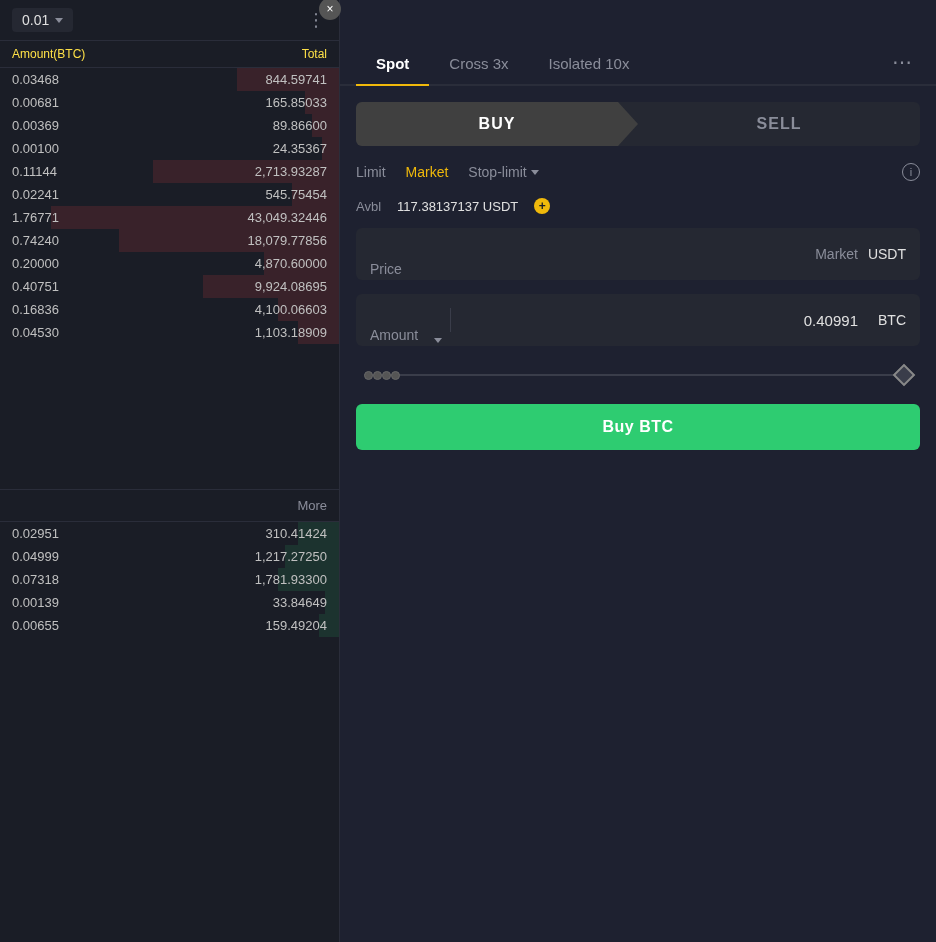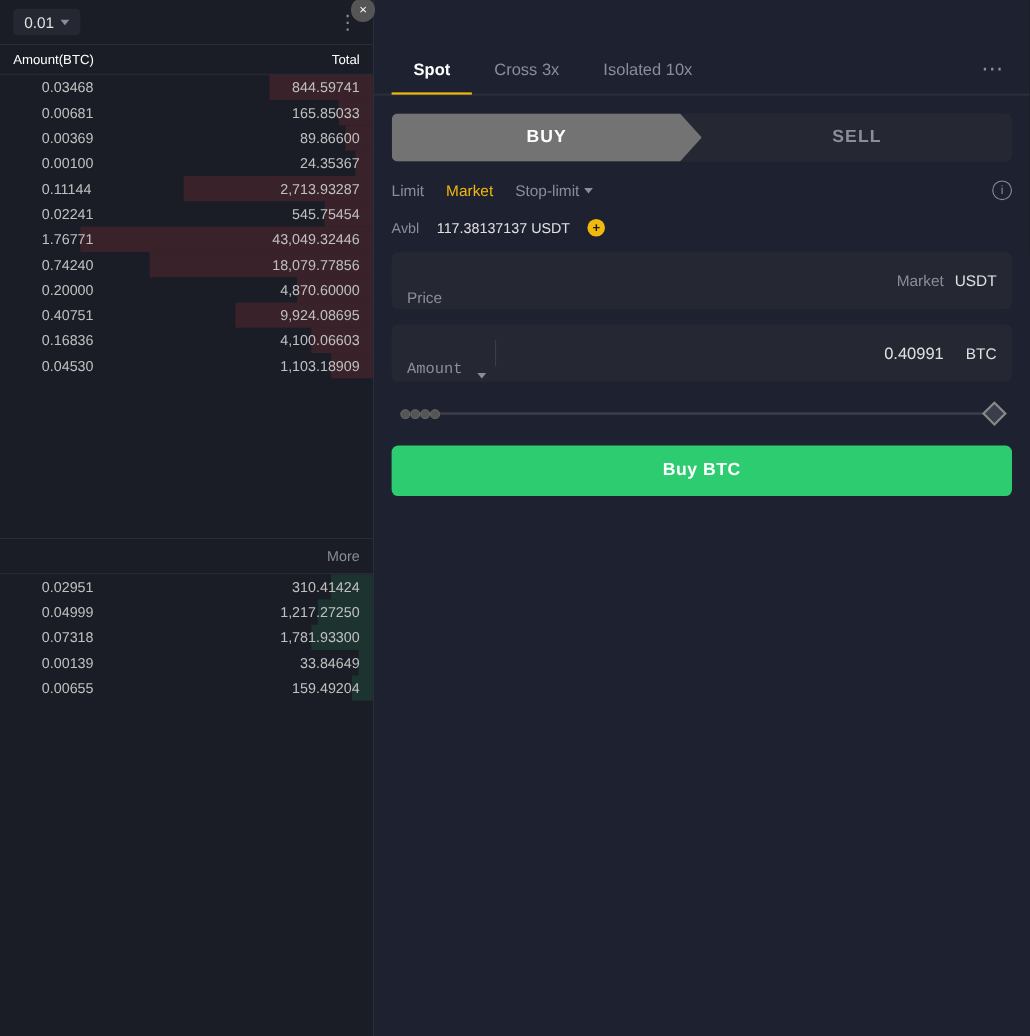--- a/index.html
+++ b/index.html
@@ -76,29 +76,28 @@
       justify-content: center;
       cursor: pointer;
       color: #fff;
       font-size: 12px;
     }
 
     .table-header {
       display: flex;
       justify-content: space-between;
       padding: 6px 12px;
-      color: #ffffff;
+      color: #fde047;
       font-size: 12px;
       border-bottom: 1px solid #2a2d3a;
     }
 
     .order-rows {
       flex: 1;
       overflow: hidden;
-      padding-left: 26px;
     }
 
     .order-row {
       display: flex;
       justify-content: space-between;
       padding: 4px 12px;
       font-size: 13px;
       position: relative;
     }
 
@@ -189,21 +188,21 @@
       border-radius: 6px;
       overflow: hidden;
       height: 44px;
     }
 
     .buy-btn {
       flex: 1;
       display: flex;
       align-items: center;
       justify-content: center;
-      background: #737373;
+      background: #404040;
       color: #fff;
       font-size: 16px;
       font-weight: 700;
       cursor: pointer;
       clip-path: polygon(0 0, calc(100% - 20px) 0, 100% 50%, calc(100% - 20px) 100%, 0 100%);
       letter-spacing: 1px;
     }
 
     .sell-btn {
       flex: 1;
@@ -323,21 +322,20 @@
       width: 1px;
       height: 24px;
       background: #3a3d4a;
     }
 
     .amount-dropdown {
       display: flex;
       align-items: flex-end;
       gap: 4px;
       cursor: pointer;
-      font-family: Liberation Mono, monospace;
     }
 
     
     .slider-container {
       padding: 4px 8px;
       display: flex;
       align-items: center;
       gap: 0;
       position: relative;
       height: 30px;

